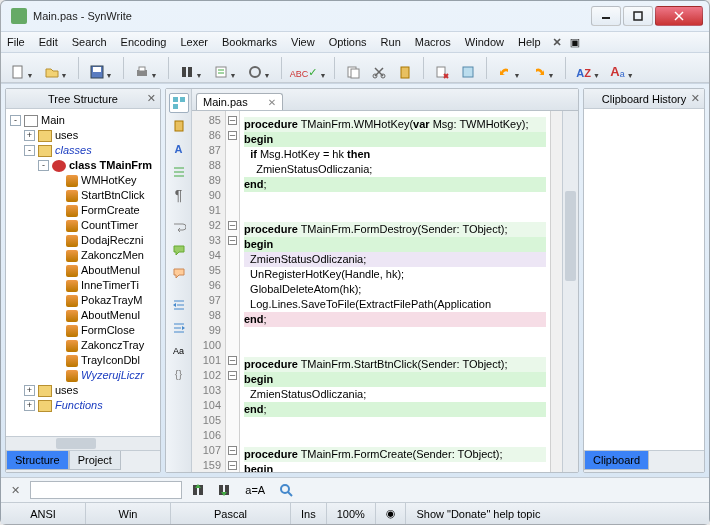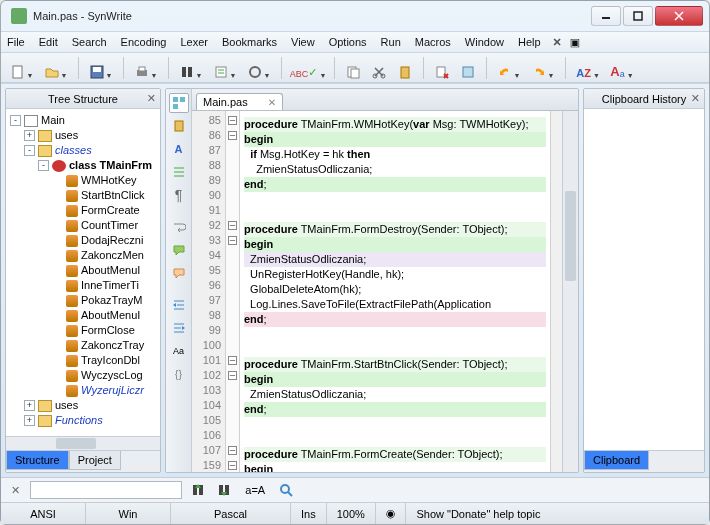--- a/index.html
+++ b/index.html
@@ -320,25 +320,20 @@
             <span>ZakonczTray</span>
           </div>
           <div class="tree-line" style="padding-left: 44px;">
             <span style="display: inline-block; width: 14px;"></span>
             <span class="ico mem-ico"></span>
             <span>TrayIconDbl</span>
           </div>
           <div class="tree-line" style="padding-left: 44px;">
             <span style="display: inline-block; width: 14px;"></span>
             <span class="ico mem-ico"></span>
-            <span>WyczyscLog</span>
-          </div>
-          <div class="tree-line" style="padding-left: 44px;">
-            <span style="display: inline-block; width: 14px;"></span>
-            <span class="ico mem-ico"></span>
             <span class="classes">WyzerujLiczr</span>
           </div>
           <div class="tree-line" style="padding-left: 16px;">
             <span class="exp">+</span>
             <span class="ico fold-ico"></span>
             <span>uses</span>
           </div>
           <div class="tree-line" style="padding-left: 16px;">
             <span class="exp">+</span>
             <span class="ico fold-ico"></span>

